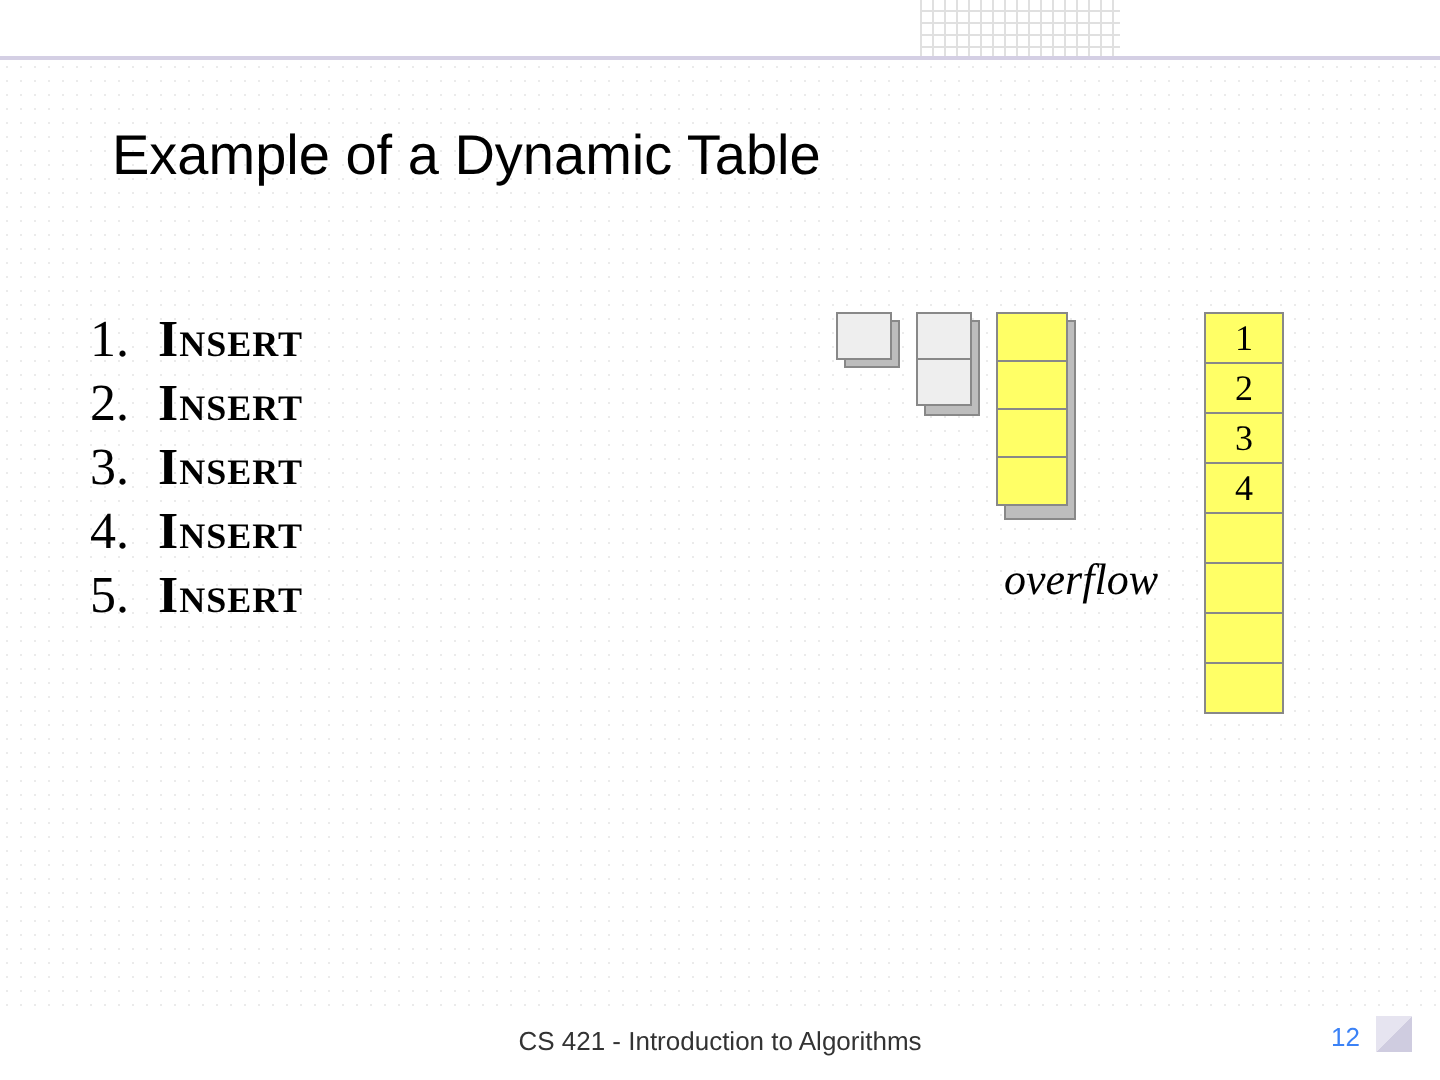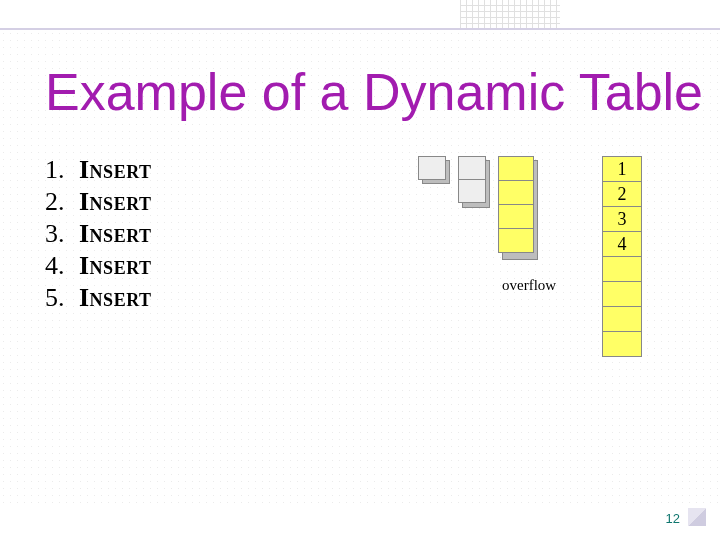--- a/index.html
+++ b/index.html
@@ -19,22 +19,22 @@
   }
 
   .dot-bg {
     position: absolute; left: 0; top: 30px; width: 720px; height: 478px;
     background-image: radial-gradient(circle, #d6d6d6 0.6px, transparent 0.6px);
     background-size: 7px 7px;
     opacity: 0.5;
   }
 
   .title {
-    position: absolute; left: 45px; top: 62px;
-    font-size: 52px; color: #a21caf; font-family: Verdana, Geneva, sans-serif;
+    position: absolute; left: 56px; top: 62px;
+    font-size: 28px; color: #000000; font-family: Verdana, Geneva, sans-serif;
     font-weight: 400;
   }
 
   .ops {
     position: absolute; left: 45px; top: 155px;
     font-size: 26px; color: #000;
   }
   .ops .row { display: flex; align-items: baseline; margin-bottom: 2px; }
   .ops .num { width: 34px; }
   .ops .word { font-variant: small-caps; letter-spacing: 0.5px; font-weight: bold; }
@@ -59,42 +59,42 @@
   .t4 .stack { position: relative; }
   .t4 .cell { width: 36px; height: 25px; background: #ffff66; border: 1px solid #888; margin-top: -1px; position: relative; }
   .t4 .cell:first-child { margin-top: 0; }
 
   
   .t8 { position: absolute; left: 602px; top: 156px; width: 40px; }
   .t8 .cell { width: 40px; height: 26px; background: #ffff66; border: 1px solid #888; margin-top: -1px; position: relative; text-align: center; font-size: 18px; line-height: 24px; }
   .t8 .cell:first-child { margin-top: 0; }
 
   .overflow-label {
-    position: absolute; left: 502px; top: 277px; font-size: 15px;
+    position: absolute; left: 502px; top: 277px; font-style: italic; font-size: 22px;
   }
 
   .footer {
     position: absolute; left: 0; bottom: 12px; width: 720px; text-align: center;
     font-size: 13px; color: #333; font-family: Verdana, Geneva, sans-serif;
   }
   .footer .corner {
     position: absolute; right: 14px; bottom: 2px; width: 18px; height: 18px;
   }
   .footer .corner::before {
     content: ""; position: absolute; right: 0; bottom: 0; width: 0; height: 0;
     border-left: 18px solid transparent;
     border-bottom: 18px solid #cfcce0;
   }
   .footer .corner::after {
     content: ""; position: absolute; right: 0; bottom: 0; width: 0; height: 0;
     border-right: 18px solid transparent;
     border-top: 18px solid #e6e4f0;
     transform: translate(0,0);
   }
-  .pagenum { position: absolute; right: 40px; bottom: 14px; font-size: 13px; color: #0f766e; font-family: Verdana, sans-serif; }
+  .pagenum { position: absolute; right: 40px; bottom: 14px; font-size: 13px; color: #3b82f6; font-family: Verdana, sans-serif; }
 </style>
 </head>
 <body>
 
 <div class="top-bar">
   <div class="grid-strip"></div>
   <div class="rule"></div>
 </div>
 
 <div class="dot-bg"></div>
@@ -154,15 +154,16 @@
   <div class="cell">4</div>
   <div class="cell"></div>
   <div class="cell"></div>
   <div class="cell"></div>
   <div class="cell"></div>
 </div>
 
 <div class="overflow-label">overflow</div>
 
 <div class="footer">
+  <span>CS 421 - Introduction to Algorithms</span>
   <div class="corner"></div>
 </div>
 <div class="pagenum">12</div>
 
 </body></html>

